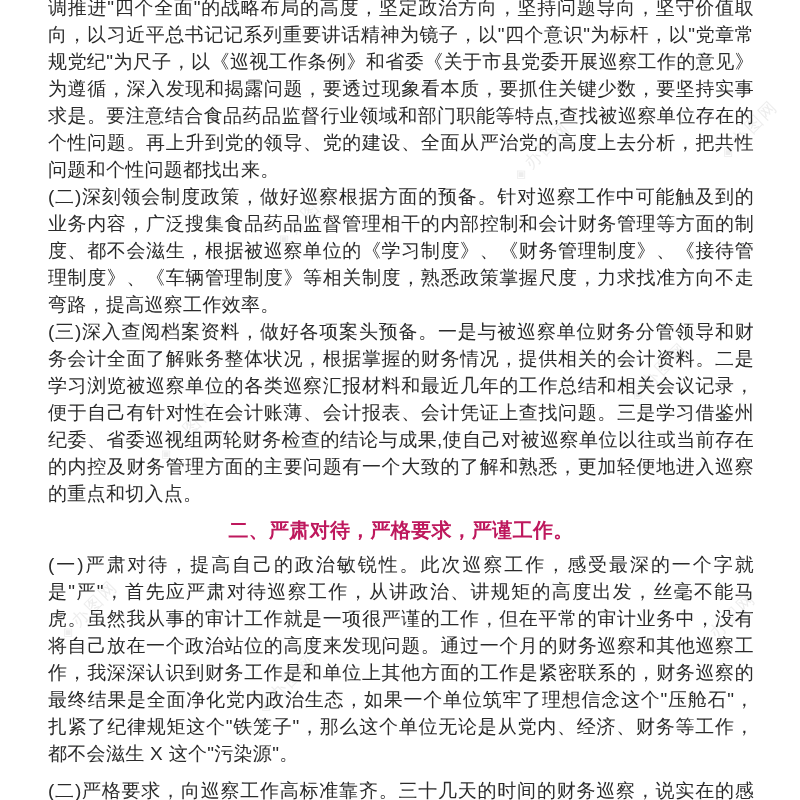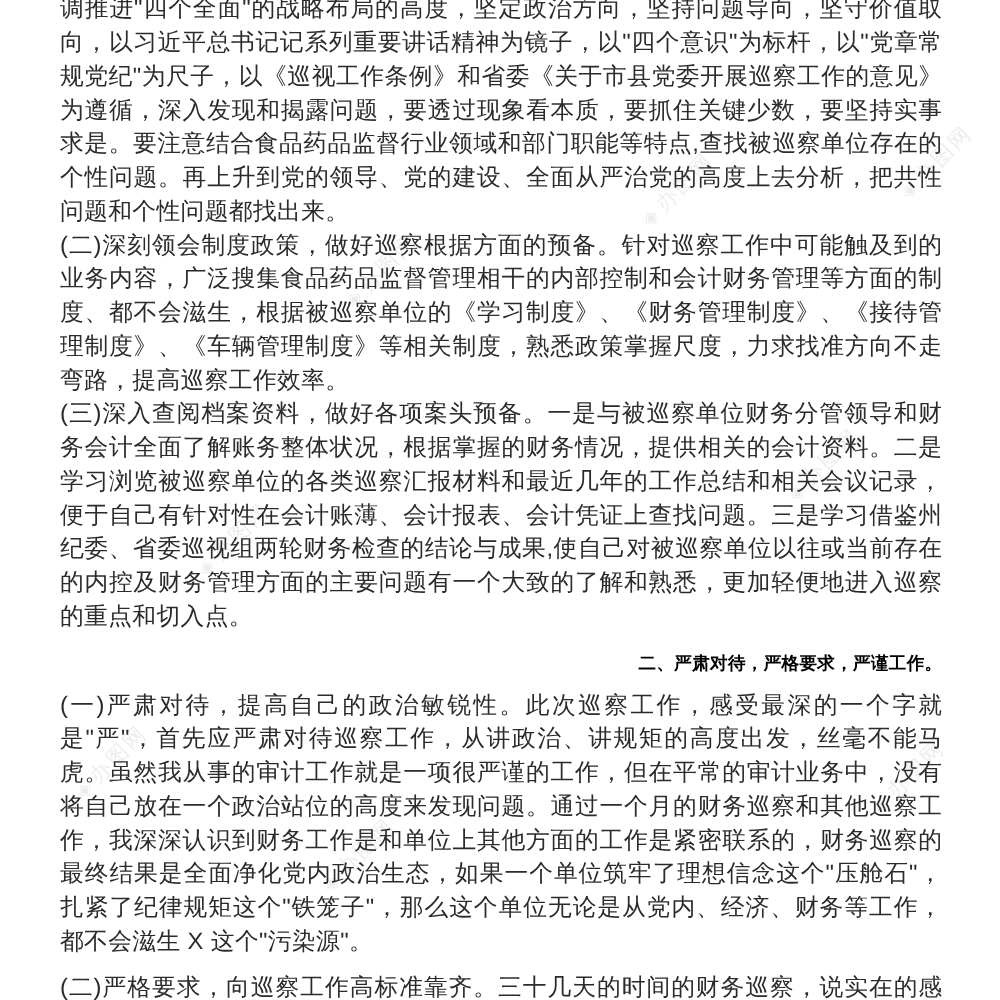--- a/index.html
+++ b/index.html
@@ -23,26 +23,26 @@
     color: #2b2b2b;
     font-size: 19px;
     line-height: 27px;
     text-align: justify;
     letter-spacing: 0.3px;
   }
   .content p {
     margin: 0;
   }
   .content h2.section-heading {
-    font-size: 14px;
+    font-size: 20px;
     line-height: 27px;
     font-weight: bold;
     margin: 10px 0 7px 0;
-    text-align: right;
-    color: #000000;
+    text-align: center;
+    color: #be185d;
   }
   .content p.spaced {
     margin-top: 10px;
   }
   
   .wm {
     position: absolute;
     transform: rotate(-45deg);
     color: rgba(140, 140, 140, 0.16);
     font-size: 17px;

